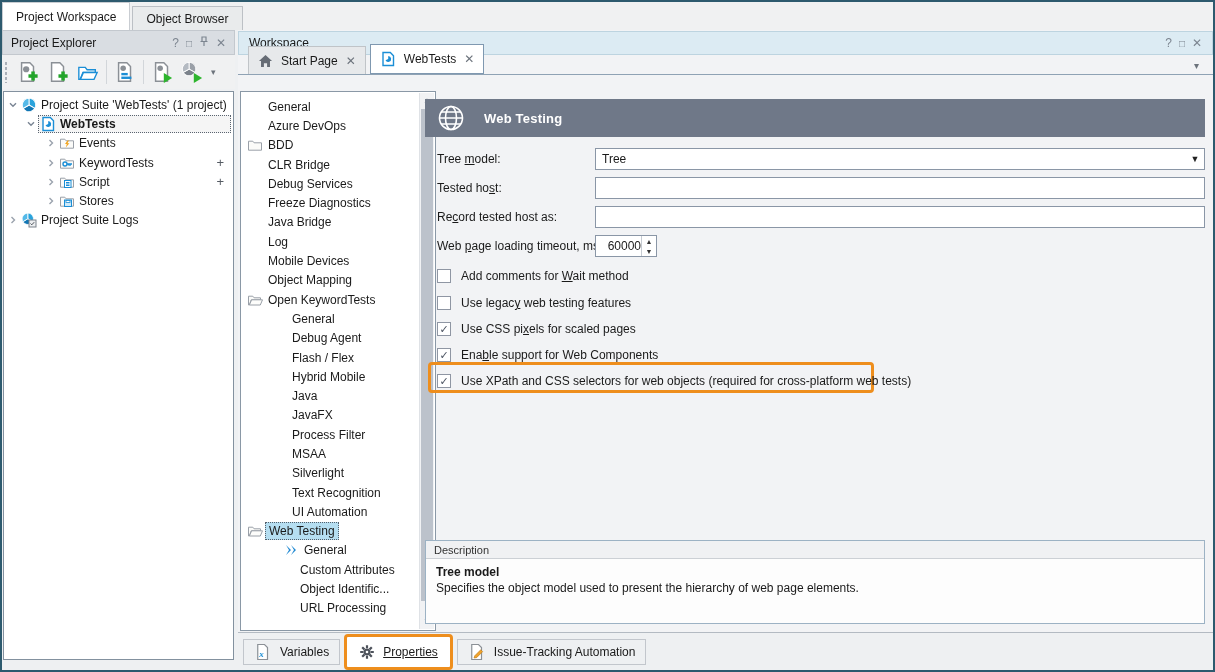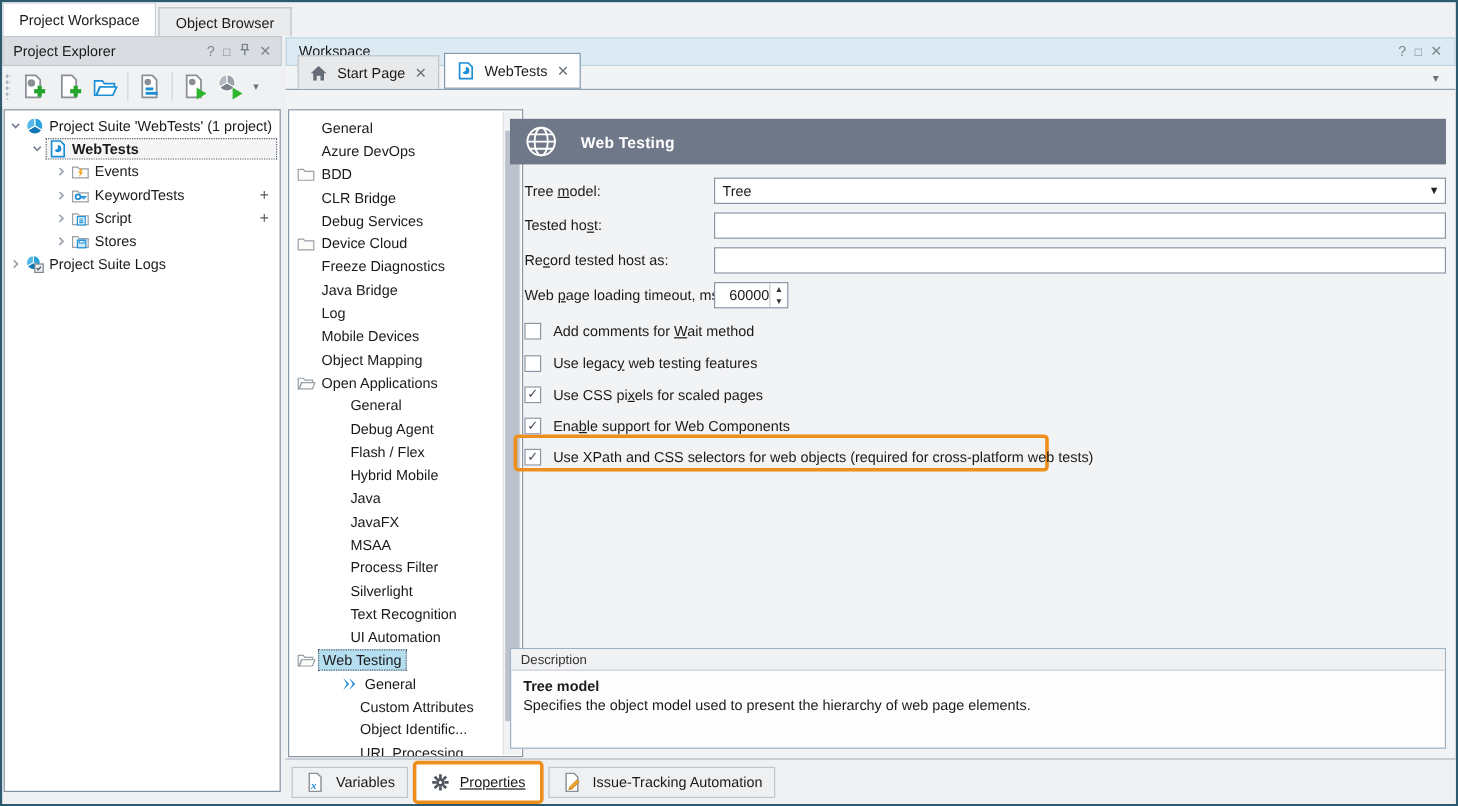--- a/index.html
+++ b/index.html
@@ -379,30 +379,20 @@
     <span class="slabel">BDD</span>
   </div>
           <div class="srow" style="padding-left:24px">
 
     <span class="slabel">CLR Bridge</span>
   </div>
           <div class="srow" style="padding-left:24px">
 
     <span class="slabel">Debug Services</span>
   </div>
-          <div class="srow" style="padding-left:4px">
-    <span class="sicon">
-              <span style="display:inline-flex;align-items:center;">
-                <svg width="16" height="16" viewBox="0 0 16 16">
-                  <path d="M1.5 4.2h4.3l1.3 1.6h7.4v7.4H1.5z" fill="#fbfbf9" stroke="#9aa0a8"></path>
-                </svg>
-              </span>
-            </span>
-    <span class="slabel">Device Cloud</span>
-  </div>
           <div class="srow" style="padding-left:24px">
 
     <span class="slabel">Freeze Diagnostics</span>
   </div>
           <div class="srow" style="padding-left:24px">
 
     <span class="slabel">Java Bridge</span>
   </div>
           <div class="srow" style="padding-left:24px">
 
@@ -418,21 +408,21 @@
   </div>
           <div class="srow" style="padding-left:4px">
     <span class="sicon">
               <span style="display:inline-flex;align-items:center;">
                 <svg width="16" height="16" viewBox="0 0 16 16">
                   <path d="M1.5 4.2h4.3l1.3 1.6h6.4v2H4.2L2.3 13H1.5z" fill="#fbfbf9" stroke="#9aa0a8"></path>
                   <path d="M2.4 13l2.2-5.2h10.9L13.3 13z" fill="#fdfdfb" stroke="#9aa0a8"></path>
                 </svg>
               </span>
             </span>
-    <span class="slabel">Open Applications</span>
+    <span class="slabel">Open KeywordTests</span>
   </div>
           <div class="srow" style="padding-left:48px">
 
     <span class="slabel">General</span>
   </div>
           <div class="srow" style="padding-left:48px">
 
     <span class="slabel">Debug Agent</span>
   </div>
           <div class="srow" style="padding-left:48px">
@@ -446,25 +436,25 @@
           <div class="srow" style="padding-left:48px">
 
     <span class="slabel">Java</span>
   </div>
           <div class="srow" style="padding-left:48px">
 
     <span class="slabel">JavaFX</span>
   </div>
           <div class="srow" style="padding-left:48px">
 
+    <span class="slabel">Process Filter</span>
+  </div>
+          <div class="srow" style="padding-left:48px">
+
     <span class="slabel">MSAA</span>
-  </div>
-          <div class="srow" style="padding-left:48px">
-
-    <span class="slabel">Process Filter</span>
   </div>
           <div class="srow" style="padding-left:48px">
 
     <span class="slabel">Silverlight</span>
   </div>
           <div class="srow" style="padding-left:48px">
 
     <span class="slabel">Text Recognition</span>
   </div>
           <div class="srow" style="padding-left:48px">

